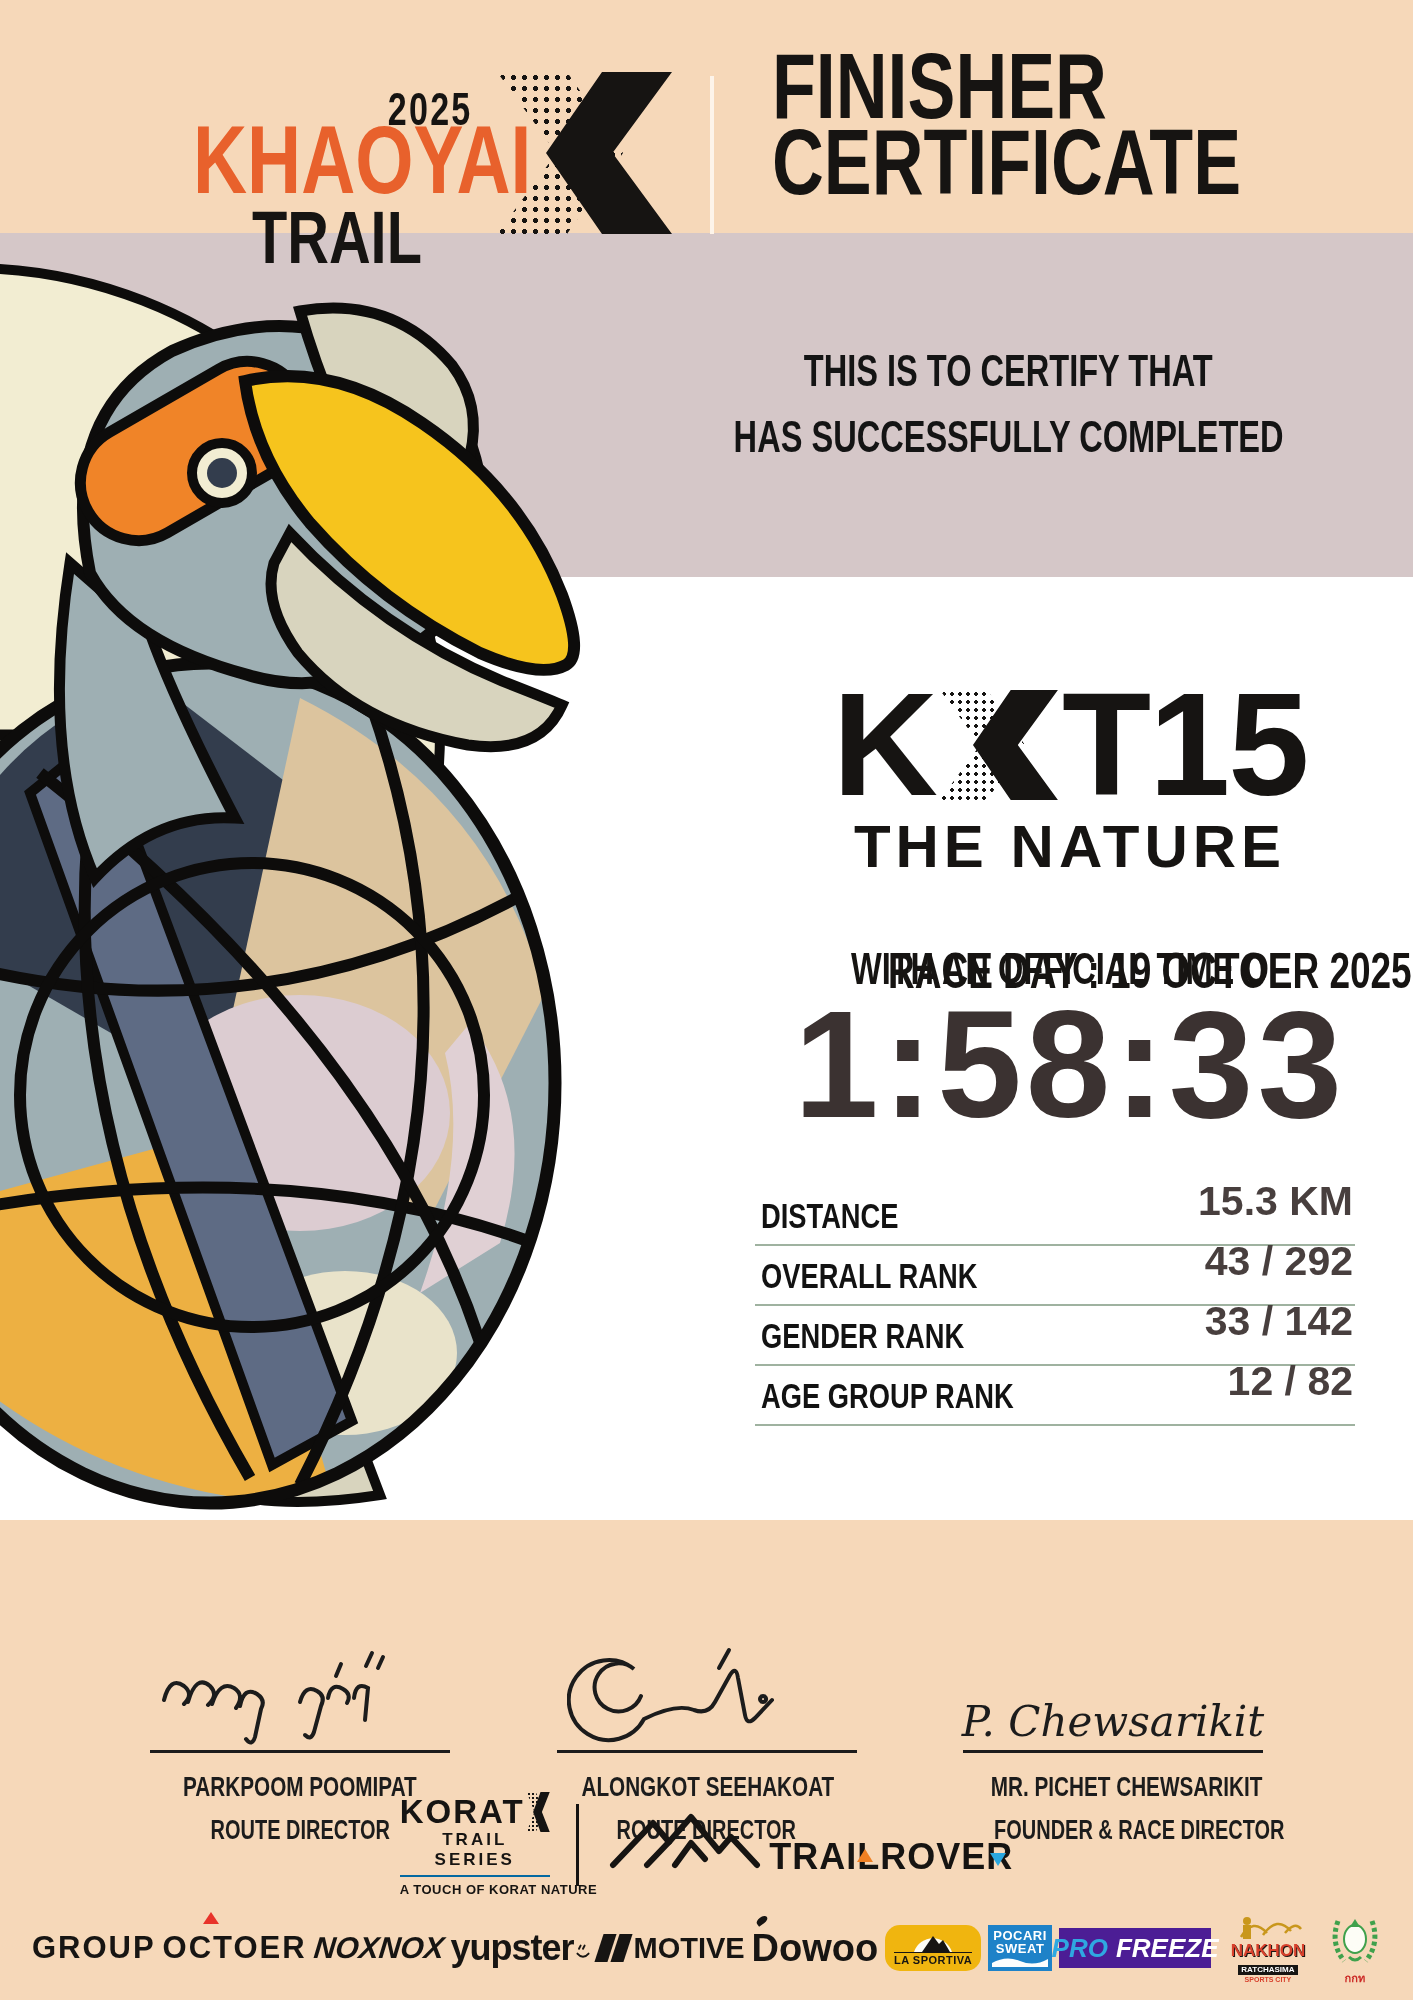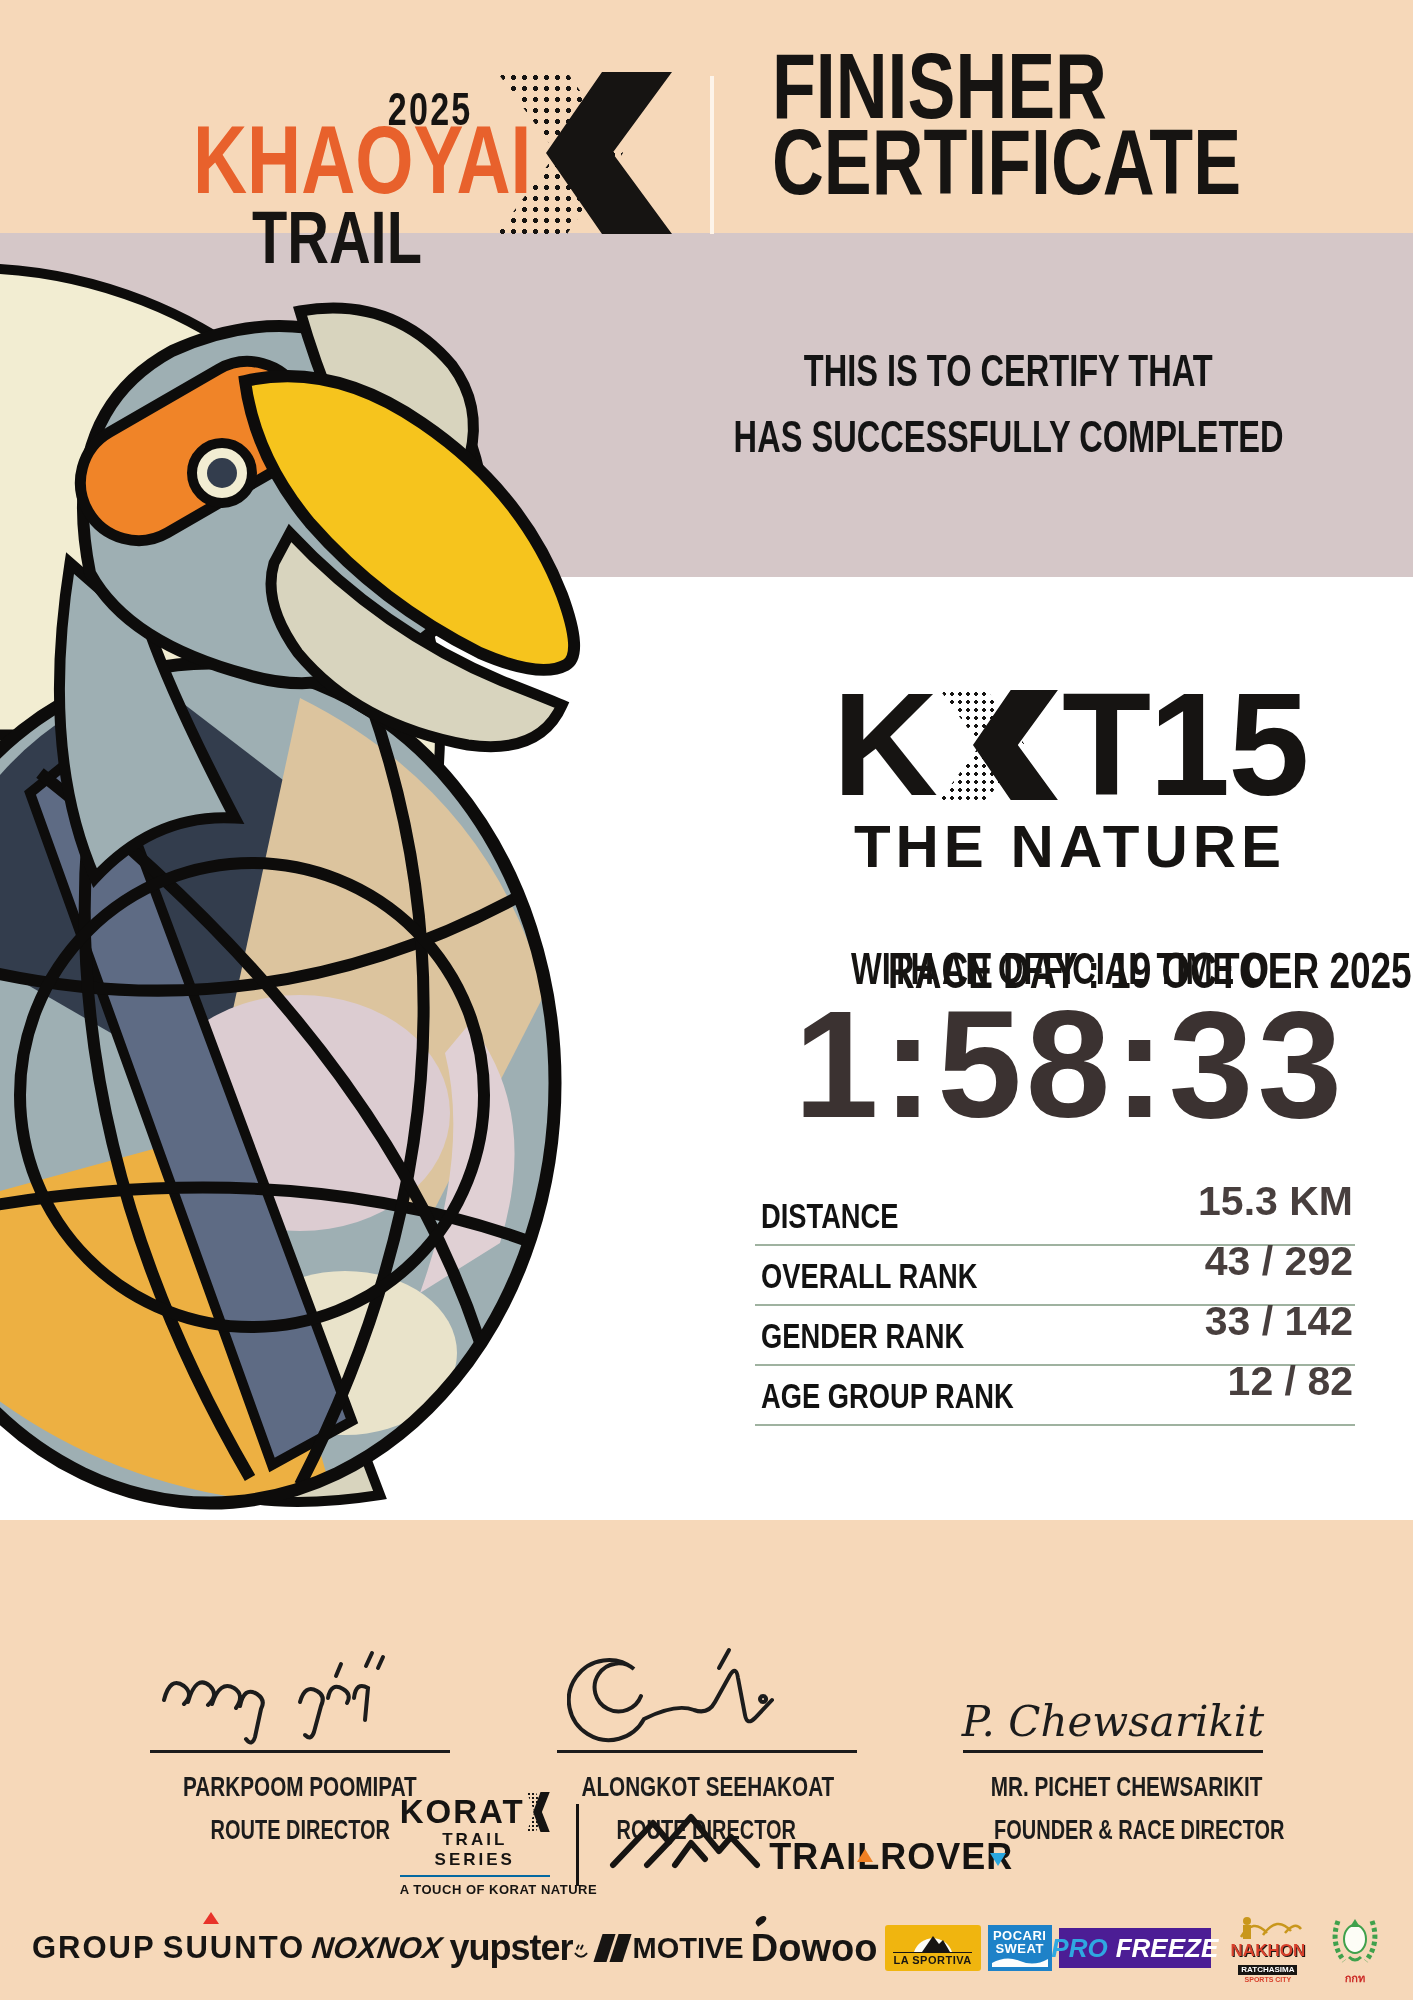--- a/index.html
+++ b/index.html
@@ -100,21 +100,21 @@
             border-bottom:12px solid #E8332A;}
   .sp-noxnox{font-size:30px;font-style:italic;font-weight:900;transform:skewX(-6deg);}
   .sp-yupster{position:relative;font-size:36px;font-weight:800;letter-spacing:-1px;}
   .sp-motive{display:flex;align-items:center;gap:6px;font-size:29px;font-weight:900;}
   .motive-bars{display:flex;gap:3px;}
   .motive-bars i{display:block;width:13px;height:28px;background:#171513;transform:skewX(-18deg);}
   .sp-dowoo{position:relative;font-size:38px;font-weight:800;letter-spacing:0;}
   .dowoo-leaf{position:absolute;left:4px;top:-10px;width:12px;height:7px;background:#171513;
               border-radius:50% 50% 50% 0;transform:rotate(-35deg);}
   .sp-box{display:flex;flex-direction:column;align-items:center;justify-content:center;}
-  .sp-lasportiva{width:96px;height:46px;background:#F0B50F;border-radius:3px;color:#171513;}
+  .sp-lasportiva{width:96px;height:46px;background:#F0B50F;border-radius:15px;color:#171513;}
   .sp-lasportiva .ls-text{font-size:11px;font-weight:900;letter-spacing:.5px;border-top:1.5px solid #171513;padding-top:1px;}
   .sp-pocari{width:64px;height:46px;background:#1E82C8;color:#fff;line-height:1.02;}
   .sp-pocari .pc{font-size:13px;font-weight:900;letter-spacing:.5px;}
   .sp-profreeze{width:152px;height:40px;background:#4c1d95;flex-direction:row;gap:8px;font-style:italic;}
   .sp-profreeze .pro{color:#2FA8E1;font-size:26px;font-weight:900;}
   .sp-profreeze .freeze{color:#fff;font-size:26px;font-weight:900;}
   .sp-nakhon{width:100px;text-align:center;line-height:1;}
   .nk-name{font-size:17px;font-weight:900;color:#D8402C;text-shadow:1px 1px 0 #171513;}
   .nk-sub{display:inline-block;font-size:8px;font-weight:700;color:#fff;background:#171513;padding:1px 3px;margin-top:1px;}
   .nk-city{font-size:7px;font-weight:700;color:#D8402C;margin-top:1px;}
@@ -306,21 +306,21 @@
         <i class="tr-tri-a"></i>
         <i class="tr-tri-v"></i>
       </div>
     </div>
   </div>
 
   <div class="sponsors">
     <span class="sp-text sp-zixpax">GROUP</span>
     <span class="sp-text sp-suunto">
       <i class="suunto-tri"></i>
-      <span>SUUNTO</span>
+      <span>OCTOER</span>
     </span>
     <span class="sp-text sp-noxnox">NOXNOX</span>
     <span class="sp-text sp-yupster">
       <span>yupster</span><svg width="18" height="16" viewBox="0 0 20 20">
           <g fill="none" stroke="#171513" stroke-width="2.4" stroke-linecap="round">
             <path d="M3 12 q7 8 14 0"></path>
             <path d="M5 6 l2 -4 M10 6 l2 -4"></path>
           </g>
         </svg>
     </span>

